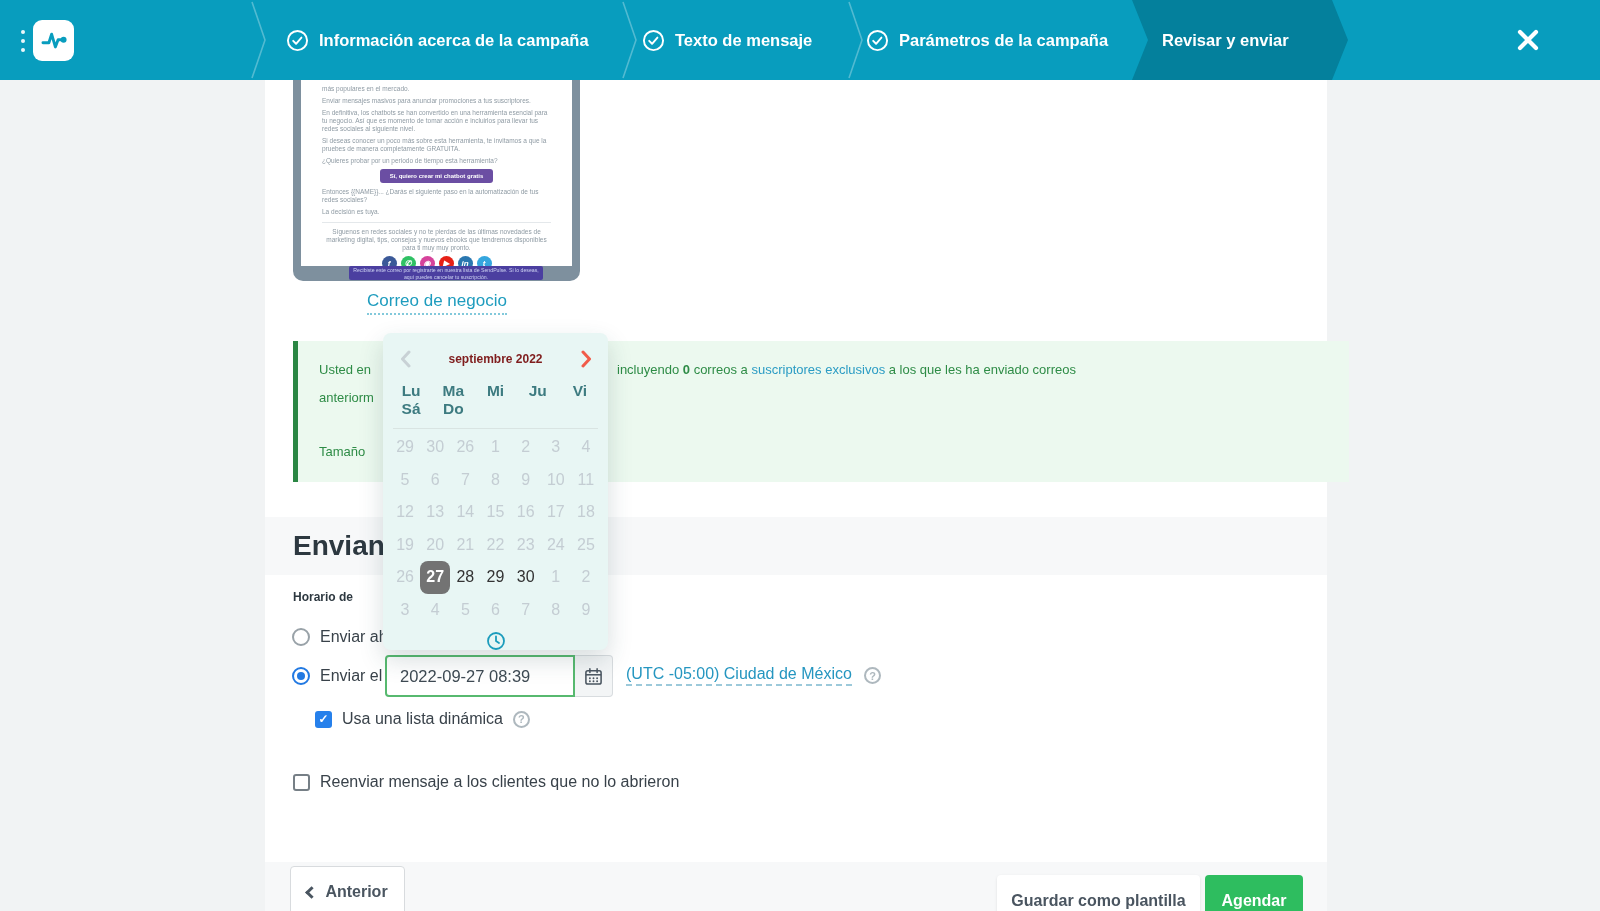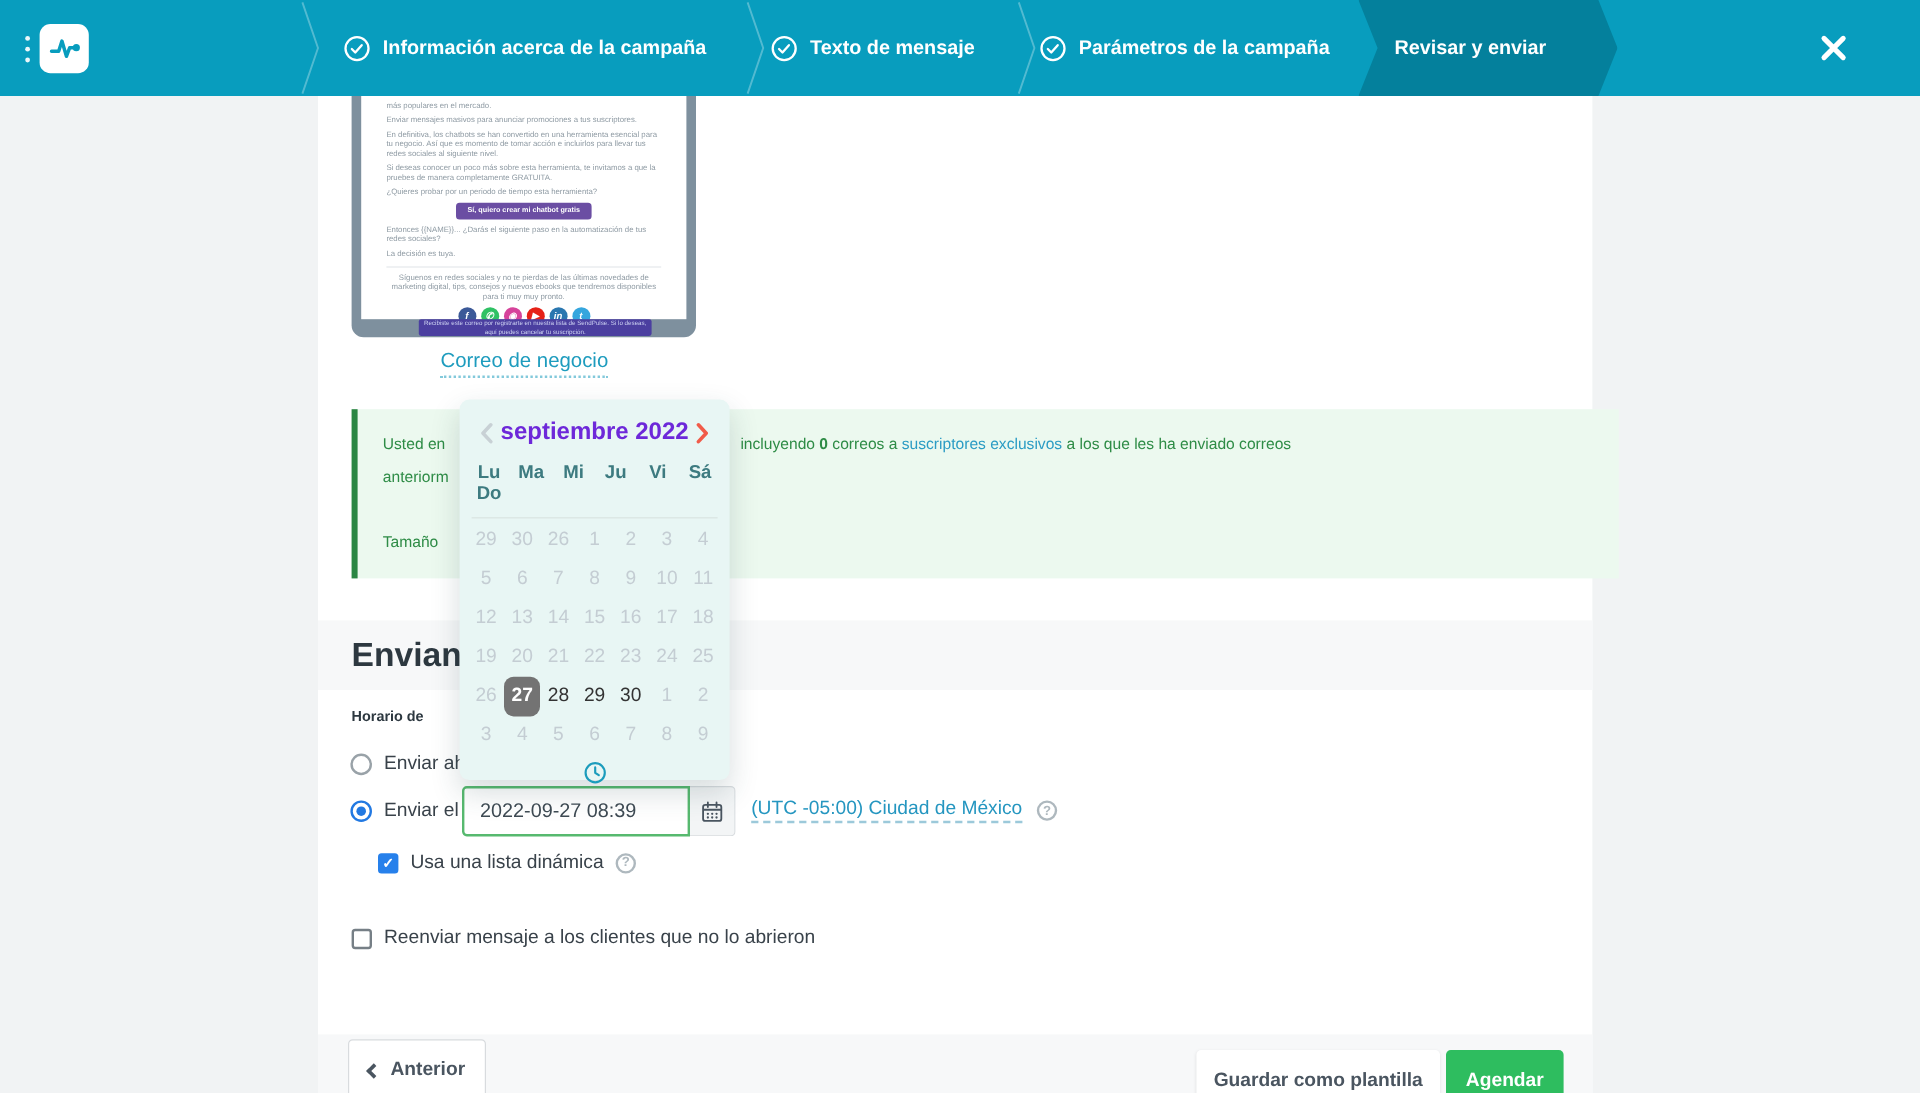--- a/index.html
+++ b/index.html
@@ -80,23 +80,23 @@
   .btn.back { left:25px; top:4px; width:115px; height:52px; border:1px solid #d8dbde; }
   .btn.save { left:732px; top:13px; width:203px; height:52px; box-shadow:0 1px 3px rgba(0,0,0,.1); }
   .btn.go   { left:940px; top:13px; width:98px; height:52px; background:#2ebd5f; color:#fff; }
   .chev { width:9px; height:9px; border-left:3px solid #4a5560; border-bottom:3px solid #4a5560;
           transform:rotate(45deg); margin-top:1px; }
 
   
   .cal { position:absolute; left:383px; top:333px; width:225px; height:317px; background:#e8f6f4;
          border-radius:8px; box-shadow:0 10px 24px rgba(40,70,80,.18); z-index:5; }
   .cal-head { display:flex; justify-content:space-between; align-items:center; padding:16px 15px 0; }
-  .cal-title { font-size:20px; font-weight:bold; color:#6d28d9; }
+  .cal-title { font-size:12px; font-weight:bold; color:#7f1d1d; }
   .nav { width:14px; height:20px; display:flex; align-items:center; justify-content:center; cursor:pointer; }
-  .cal-week { display:grid; grid-template-columns:repeat(6,1fr); padding:0 7px; margin-top:13px; }
+  .cal-week { display:grid; grid-template-columns:repeat(5,1fr); padding:0 7px; margin-top:13px; }
   .cal-week span { text-align:center; font-weight:bold; color:#3d7b80; font-size:15.5px; }
   .cal-div { height:1px; background:#d9e4e2; margin:10px 10px 0; }
   .cal-grid { display:grid; grid-template-columns:repeat(7,1fr); padding:0 7px; margin-top:2px; }
   .cal-cell { height:32.5px; display:flex; align-items:center; justify-content:center; font-size:16px; color:#333; cursor:pointer; }
   .cal-cell.muted { color:#c4cdd3; }
   .cal-cell.selected { background:#737373; border-radius:8px; color:#fff; font-weight:bold; }
   .cal-clock { display:flex; justify-content:center; margin-top:5px; cursor:pointer; }
 </style>
 </head>
 <body>

